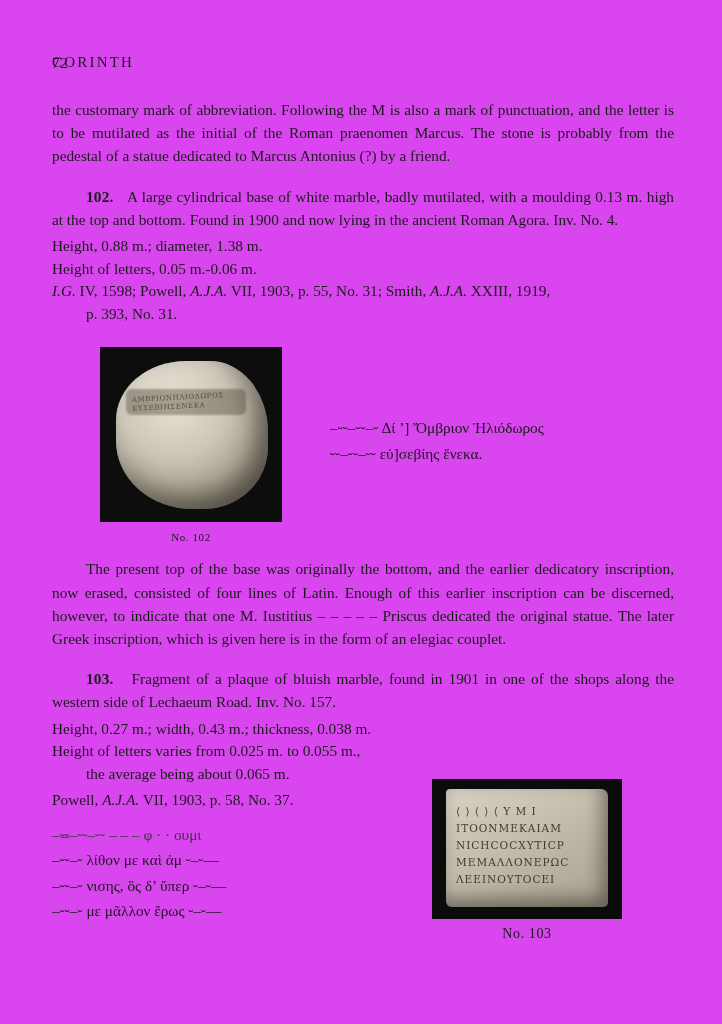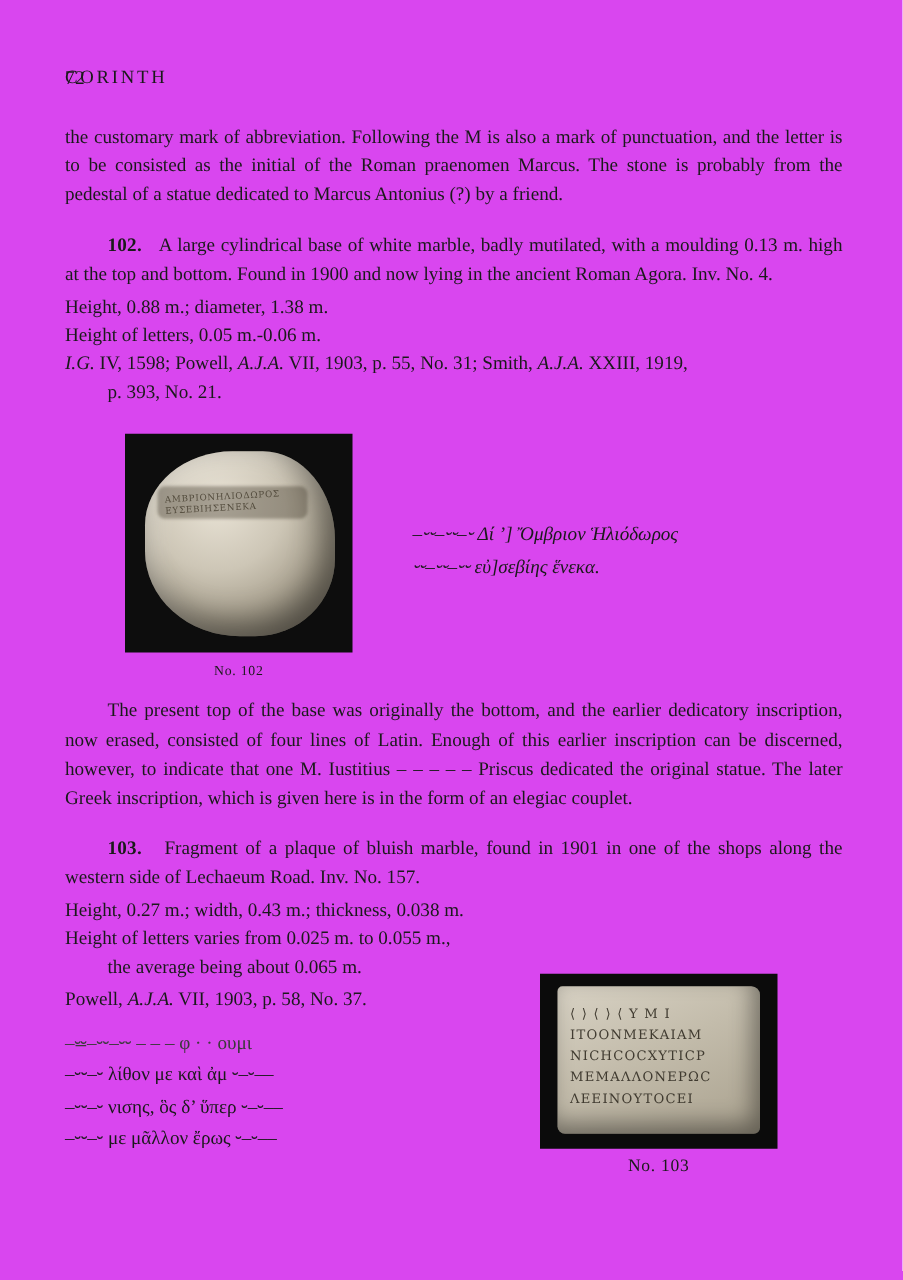--- a/index.html
+++ b/index.html
@@ -128,21 +128,21 @@
     font-size: 11px;
     letter-spacing: 0.6px;
   }
   .greek-lines {
     position: absolute;
     left: 278px;
     top: 68px;
     font-size: 15.3px;
     line-height: 26px;
   }
-  .greek-lines .gl { white-space: nowrap; font-style: italic; }
+  .greek-lines .gl { white-space: nowrap; }
   
   .fig103 {
     position: absolute;
     left: 432px;
     top: 779px;
     width: 190px;
     height: 140px;
     background: #0b0b0b;
     overflow: hidden;
   }
@@ -194,33 +194,33 @@
 <div class="page">
   <div class="content">
 
     <div class="header">
       <span class="folio">72</span>
       <span class="running-title">CORINTH</span>
     </div>
 
     <div style="height:18px"></div>
 
-    <p class="body">the customary mark of abbreviation. Following the M is also a mark of punctuation, and the letter is to be consisted as the initial of the Roman praenomen Marcus. The stone is probably from the pedestal of a statue dedicated to Marcus Antonius (?) by a friend.</p>
+    <p class="body">the customary mark of abbreviation. Following the M is also a mark of punctuation, and the letter is to be mutilated as the initial of the Roman praenomen Marcus. The stone is probably from the pedestal of a statue dedicated to Marcus Antonius (?) by a friend.</p>
 
     <div class="para-gap"></div>
 
     <p class="body indent-first"><span class="entry-num">102.</span>&nbsp;&nbsp;&nbsp;<span>A large cylindrical base of white marble, badly mutilated, with a moulding 0.13 m. high at the top and bottom. Found in 1900 and now lying in the ancient Roman Agora. Inv. No. 4.</span></p>
 
     <div class="small-gap"></div>
 
     <p class="line">Height, 0.88 m.; diameter, 1.38 m.</p>
     <p class="line">Height of letters, 0.05 m.-0.06 m.</p>
 
     <p class="line"><span class="it">I.G.</span><span> IV, 1598; Powell, </span><span class="it">A.J.A.</span><span> VII, 1903, p. 55, No. 31; Smith, </span><span class="it">A.J.A.</span><span> XXIII, 1919,</span></p>
-    <p class="line indent-block">p. 393, No. 21.</p>
+    <p class="line indent-block">p. 393, No. 31.</p>
 
     <div class="fig102-wrap">
       <div class="fig102">
         <div class="stone102">
           <div class="stone102-txt">ΑΜΒΡΙΟΝΗΛΙΟΔΩΡΟΣ
 ΕΥΣΕΒΙΗΣΕΝΕΚΑ</div>
         </div>
       </div>
       <div class="fig102-cap">No. 102</div>
       <div class="greek-lines">

